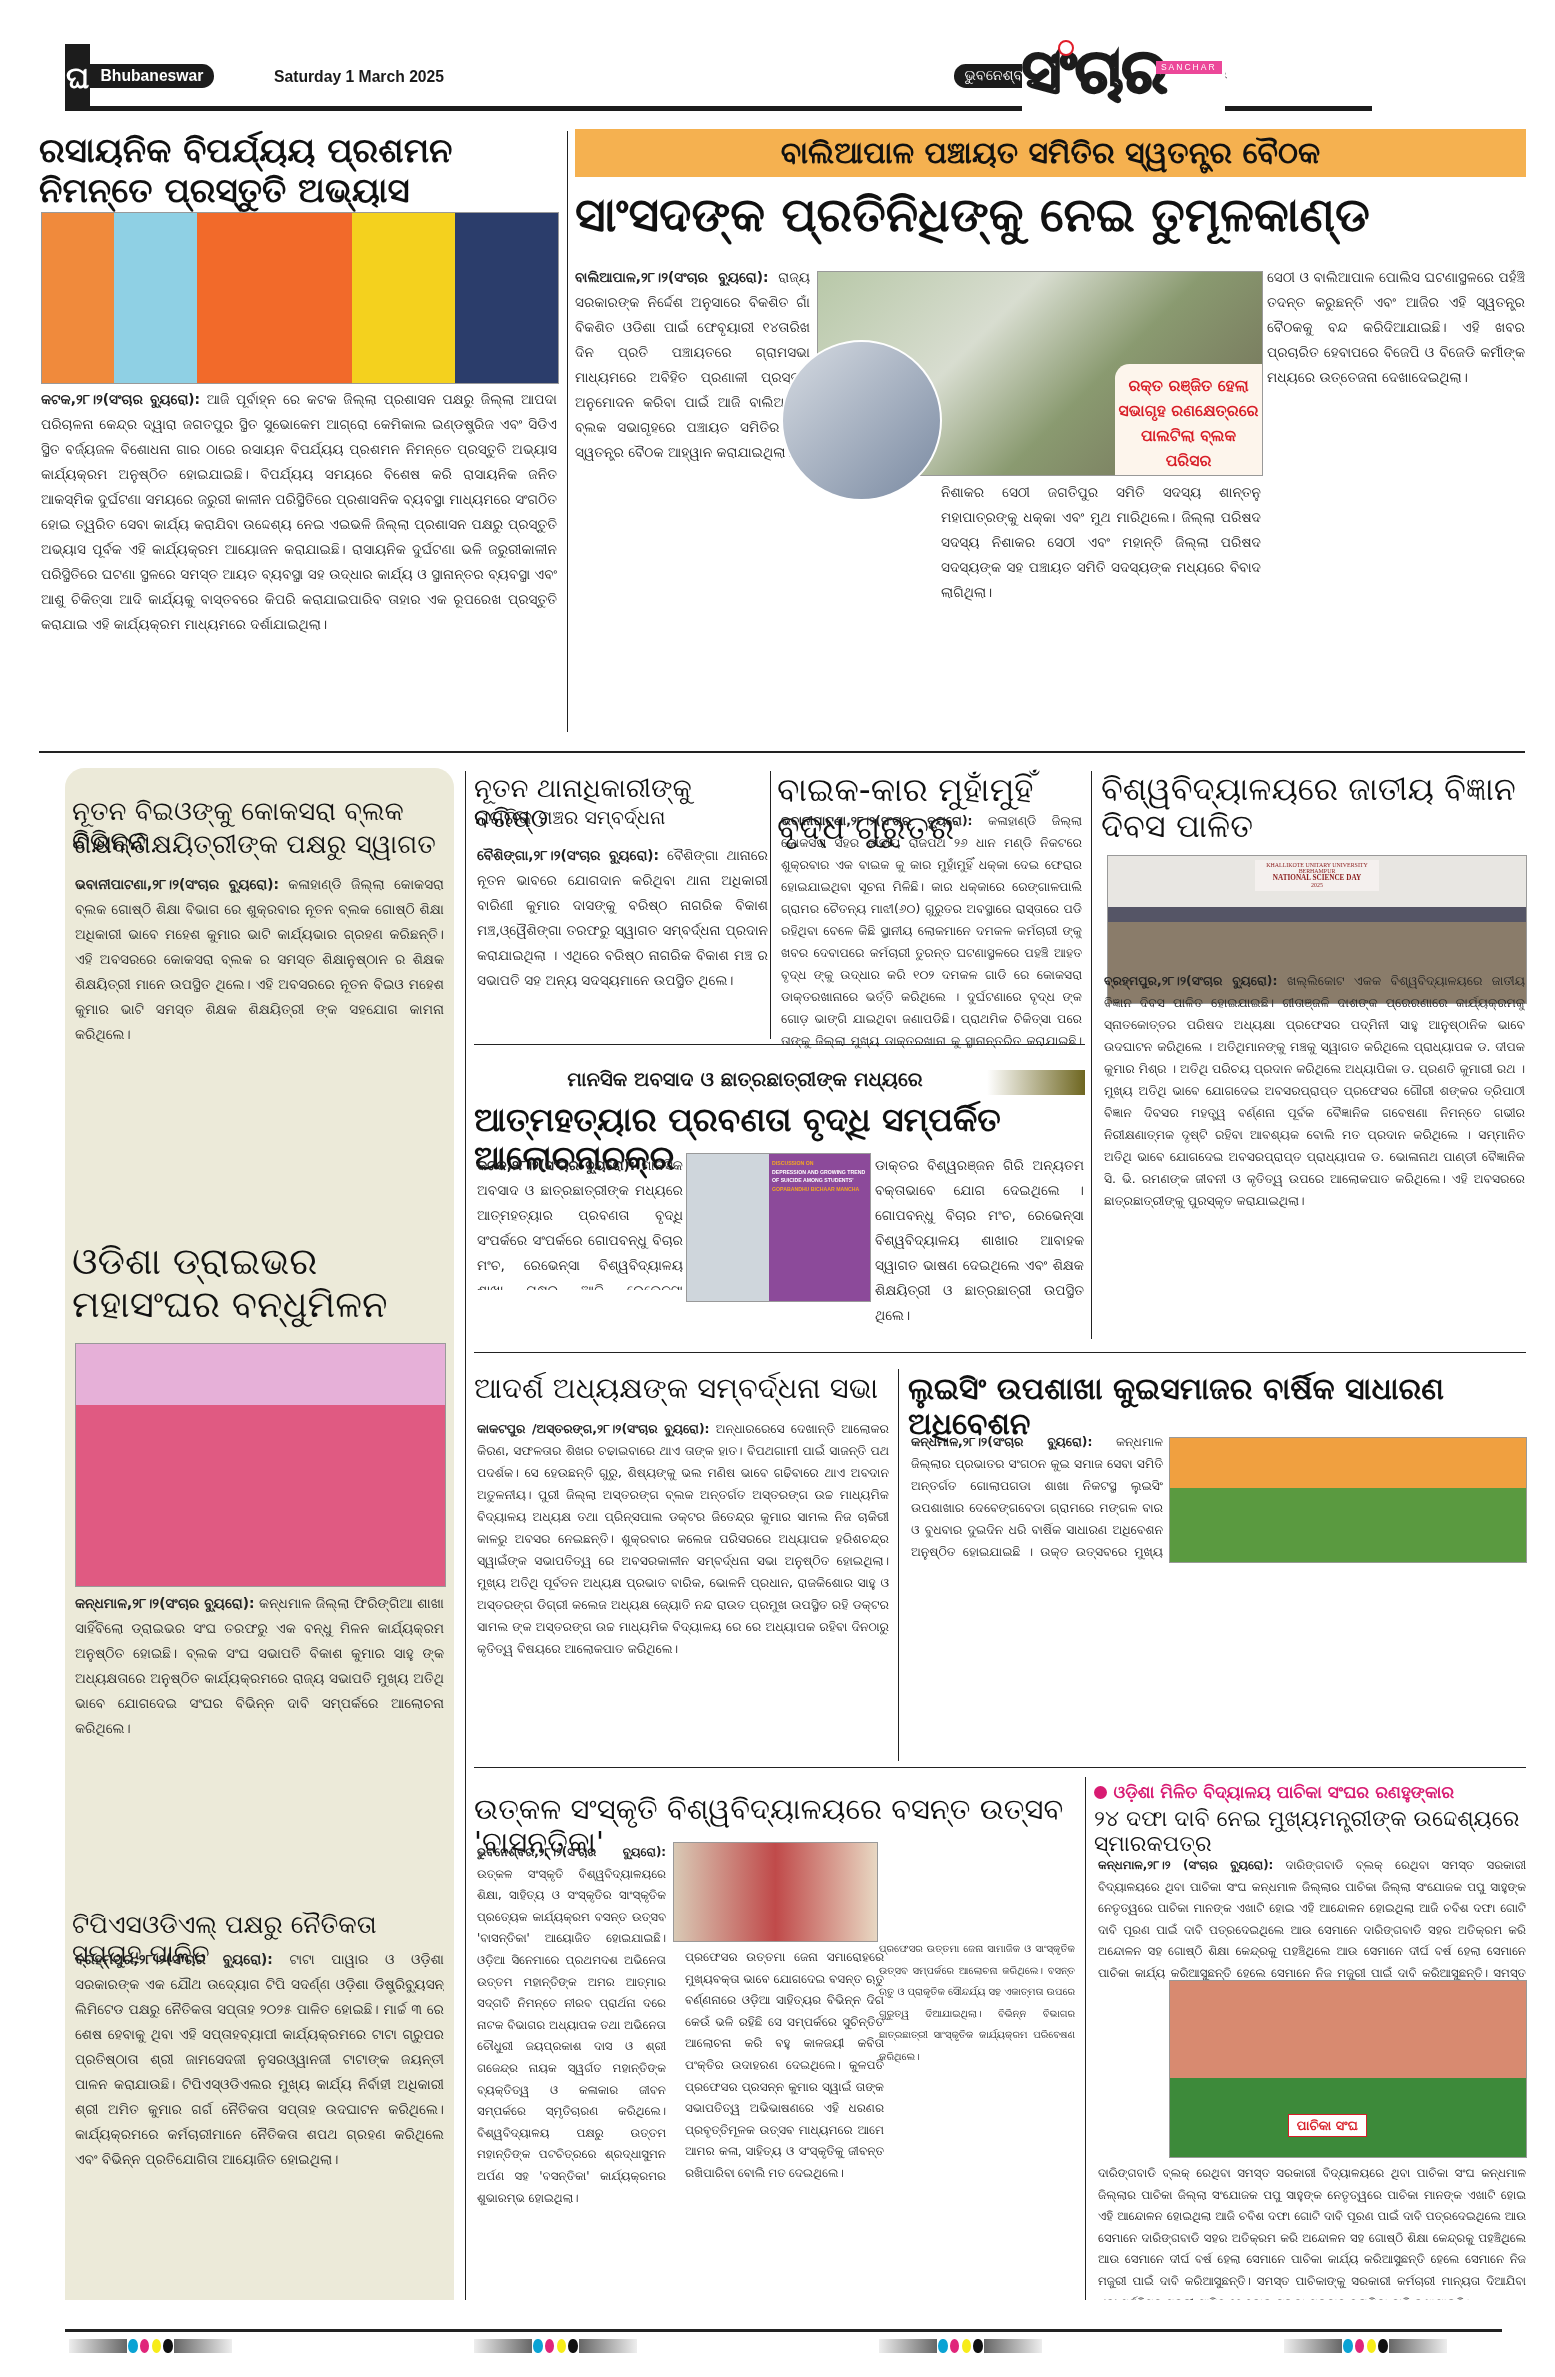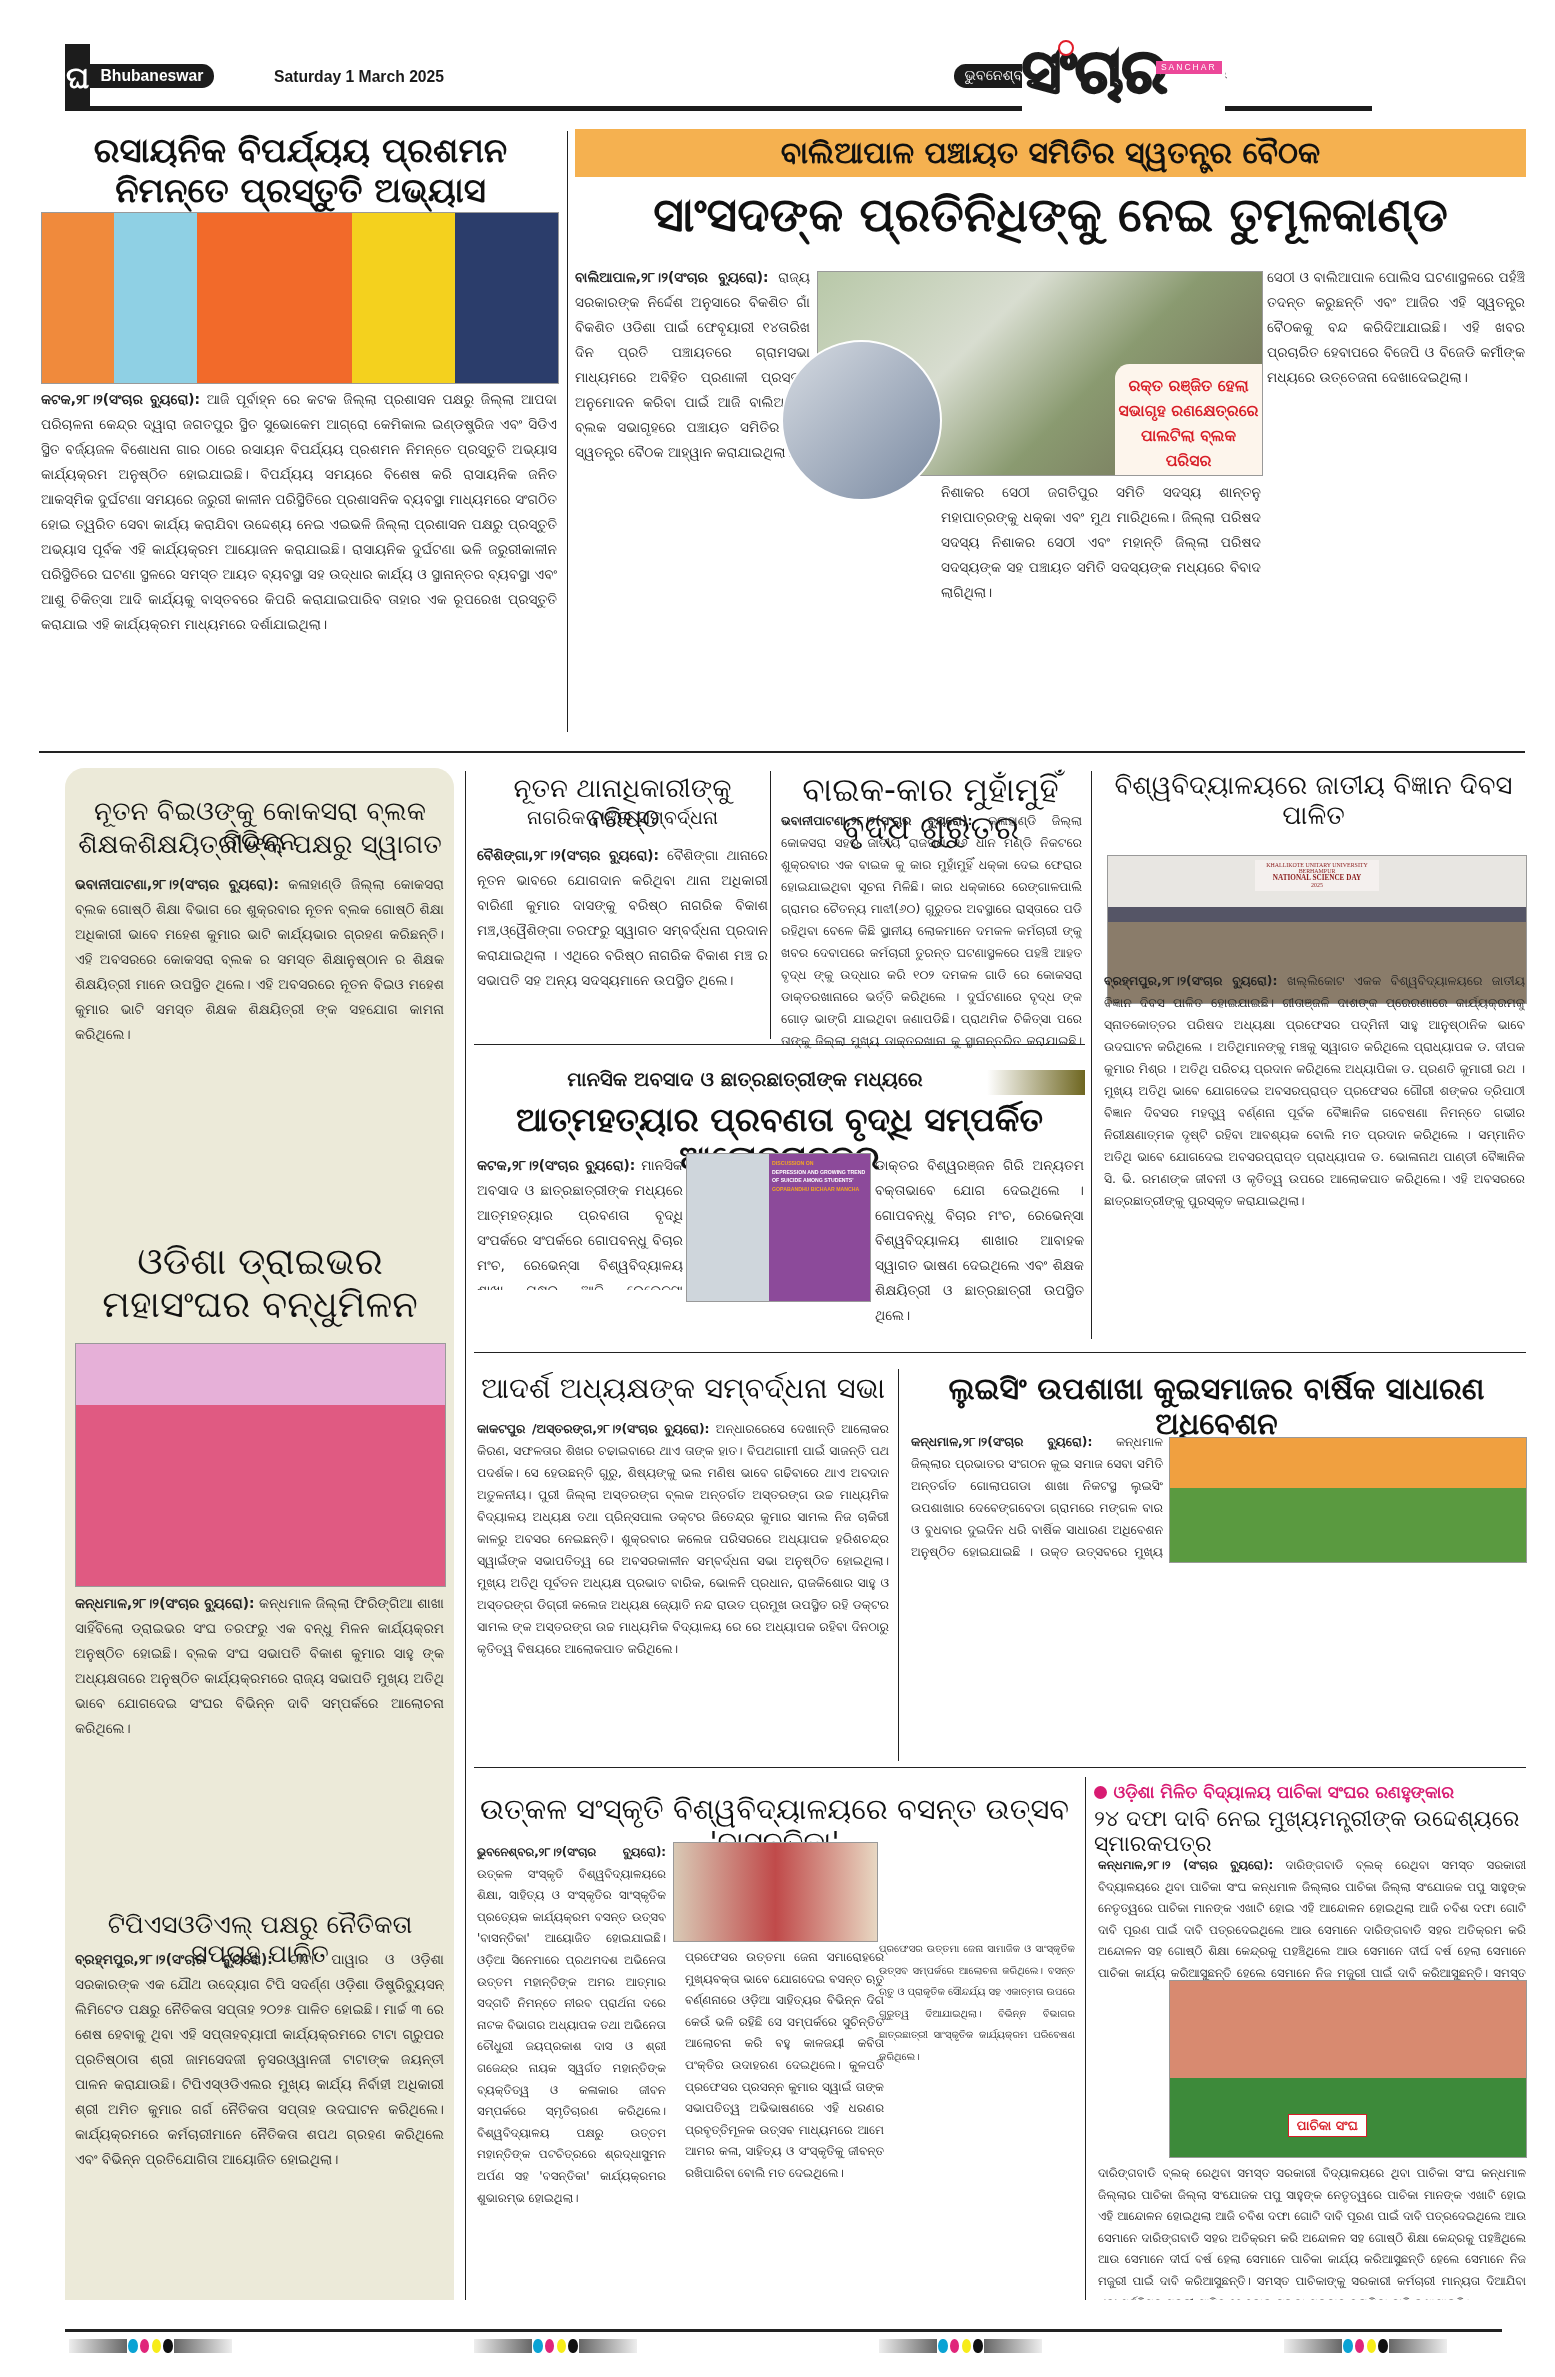--- a/index.html
+++ b/index.html
@@ -17,21 +17,21 @@
   .logo { left:1022px; top:39px; width:203px; height:75px; }
   .logo-word { font-size:60px; font-weight:bold; color:#fff; -webkit-text-stroke:2.6px #1c1c1c;
                letter-spacing:-1.3px; line-height:65px; }
   .logo-tag { position:absolute; right:3.3px; top:22px; background:#ec4899; color:#fff;
               font-family:"Liberation Sans", sans-serif; font-size:8.5px; letter-spacing:2px; padding:1.3px 5.2px; }
   .logo-dot { position:absolute; left:36px; top:1.3px; width:11.8px; height:11.8px; border-radius:50%;
               border:2.6px solid #e11d2a; background:#fff; }
   
   .col-rule { background:#222; width:1.3px; }
   .h-rule { background:#222; height:2px; }
-  .headline { font-weight:bold; text-align:center; line-height:1.15; color:#111; }
+  .headline { font-weight:bold; text-align:left; line-height:1.15; color:#111; }
   .body-text { font-size:13.7px; line-height:25px; text-align:justify; color:#222; }
   .dl { font-weight:bold; }
   .photo { overflow:hidden; border:0.7px solid #999; }
   .beige { background:#ecead9; border-radius:19.6px 19.6px 0 0; }
   
   .ph-chem { background:linear-gradient(90deg,#f08a3c 0 14%,#8fd0e4 14% 30%,#f26a2a 30% 48%,#f26a2a 48% 60%,#f4d11e 60% 80%,#2b3d6b 80% 100%); }
   .ph-fight { background:linear-gradient(135deg,#b8c8a8 0%,#d8ddd0 35%,#8a9a70 60%,#6f6a55 100%); }
   .ph-sci { background:linear-gradient(180deg,#e8e6e2 0 35%,#556 35% 45%,#8a7c6a 45% 100%);margin-top:38px; }
   .ph-driver { background:linear-gradient(180deg,#e6b0d8 0 25%,#e05a82 25% 100%); }
   .ph-seminar { background:linear-gradient(90deg,#cfd6dc 0 45%,#8c4a9a 45% 100%); }
@@ -155,21 +155,21 @@
   <div class="abs headline" style="left:777px;top:771px;width:307px;font-size:33px;font-weight:normal;">ବାଇକ-କାର ମୁହାଁମୁହିଁ ବୃଦ୍ଧ ଗୁରୁତର</div>
   <div class="abs body-text" style="left:781px;top:810px;width:301px;height:242px;overflow:hidden;font-size:12.4px;line-height:22px;">
     <span class="dl">ଭବାନୀପାଟଣା,୨୮।୨(ସଂଚାର ବ୍ୟୁରୋ):</span>
     <span>କଳାହାଣ୍ଡି ଜିଲ୍ଲା କୋକସରା ସହର ଜାତୀୟ ରାଜପଥ ୨୬ ଧାନ ମଣ୍ଡି ନିକଟରେ ଶୁକ୍ରବାର ଏକ ବାଇକ କୁ କାର ମୁହାଁମୁହିଁ ଧକ୍କା ଦେଇ ଫେରାର ହୋଇଯାଇଥିବା ସୂଚନା ମିଳିଛି। କାର ଧକ୍କାରେ ରେଙ୍ଗାଳପାଲି ଗ୍ରାମର ଚୈତନ୍ୟ ମାଝୀ(୬୦) ଗୁରୁତର ଅବସ୍ଥାରେ ରାସ୍ତାରେ ପଡି ରହିଥିବା ବେଳେ କିଛି ସ୍ଥାନୀୟ ଲୋକମାନେ ଦମକଳ କର୍ମଚାରୀ ଙ୍କୁ ଖବର ଦେବାପରେ କର୍ମଚାରୀ ତୁରନ୍ତ ଘଟଣାସ୍ଥଳରେ ପହଞ୍ଚି ଆହତ ବୃଦ୍ଧ ଙ୍କୁ ଉଦ୍ଧାର କରି ୧୦୨ ଦମକଳ ଗାଡି ରେ କୋକସରା ଡାକ୍ତରଖାନାରେ ଭର୍ତ୍ତି କରିଥିଲେ । ଦୁର୍ଘଟଣାରେ ବୃଦ୍ଧ ଙ୍କ ଗୋଡ଼ ଭାଙ୍ଗି ଯାଇଥିବା ଜଣାପଡିଛି। ପ୍ରାଥମିକ ଚିକିତ୍ସା ପରେ ତାଙ୍କୁ ଜିଲ୍ଲା ମୁଖ୍ୟ ଡାକ୍ତରଖାନା କୁ ସ୍ଥାନାନ୍ତରିତ କରାଯାଇଛି। ଦୁର୍ଘଟଣା ଘଟାଇଥିବା ଗାଡି ନମ୍ବର ଓଡବି ୩୦ ଟି ୧୯୮୭ ବୋଲି କିଛି ସ୍ଥାନୀୟ ଲୋକଙ୍କ ପାଖରୁ ସୂଚନା ମିଳିଛି।</span>
   </div>
 </section>
 
 <div class="abs col-rule" style="left:1091px;top:771px;height:568px;"></div>
 
 <section>
-  <div class="abs headline" style="left:1101px;top:771px;width:425px;font-size:26px;font-weight:normal;">ବିଶ୍ୱବିଦ୍ୟାଳୟରେ ଜାତୀୟ ବିଜ୍ଞାନ ଦିବସ ପାଳିତ</div>
+  <div class="abs headline" style="left:1101px;top:771px;width:425px;font-size:32px;font-weight:normal;">ବିଶ୍ୱବିଦ୍ୟାଳୟରେ ଜାତୀୟ ବିଜ୍ଞାନ ଦିବସ ପାଳିତ</div>
   <div class="abs photo ph-sci" style="left:1107px;top:817px;width:418px;height:147px;">
     <div style="margin:3.9px auto 0;width:118px;background:#f4f0ee;text-align:center;font-family:'Liberation Serif',serif;font-size:5.9px;color:#8a1c1c;padding:2.6px;">
       <div>KHALLIKOTE UNITARY UNIVERSITY</div>
       <div>BERHAMPUR</div>
       <div style="font-size:7.2px;font-weight:bold;">NATIONAL SCIENCE DAY</div>
       <div>2025</div>
     </div>
   </div>
   <div class="abs body-text" style="left:1104px;top:970px;width:421px;height:366px;overflow:hidden;font-size:12.4px;line-height:22px;">
     <span class="dl">ବ୍ରହ୍ମପୁର,୨୮।୨(ସଂଚାର ବ୍ୟୁରୋ):</span>

